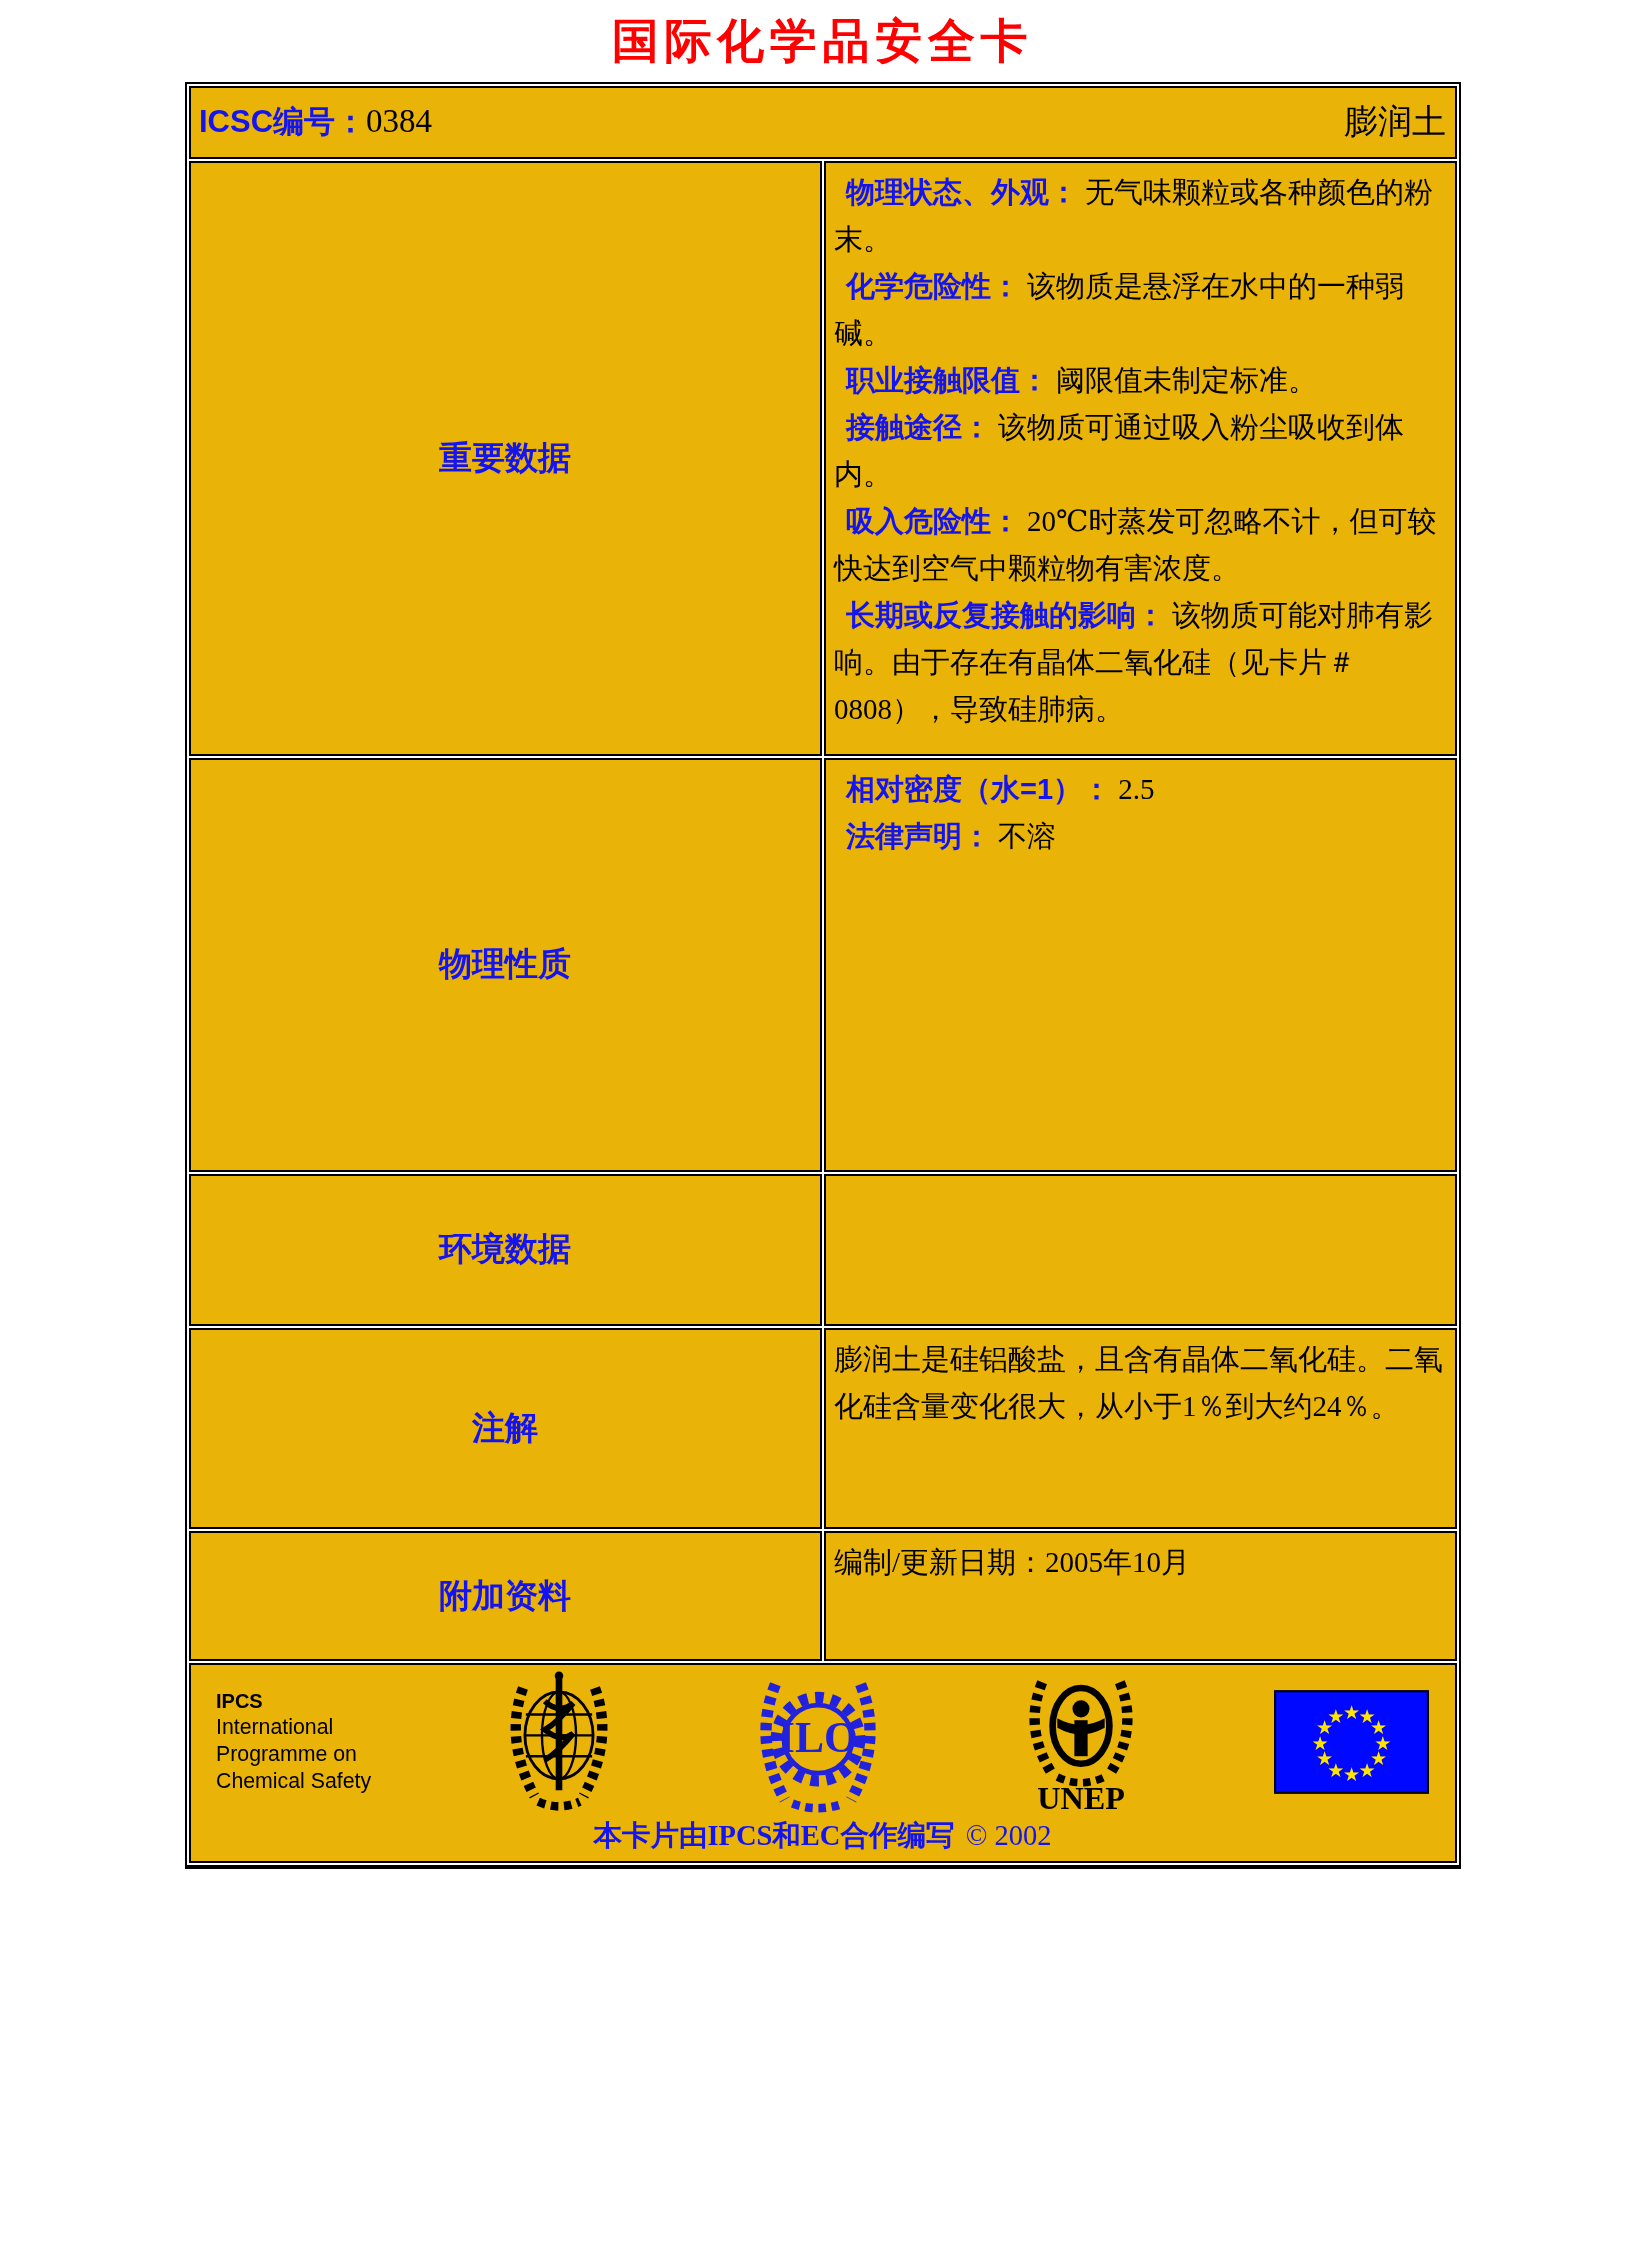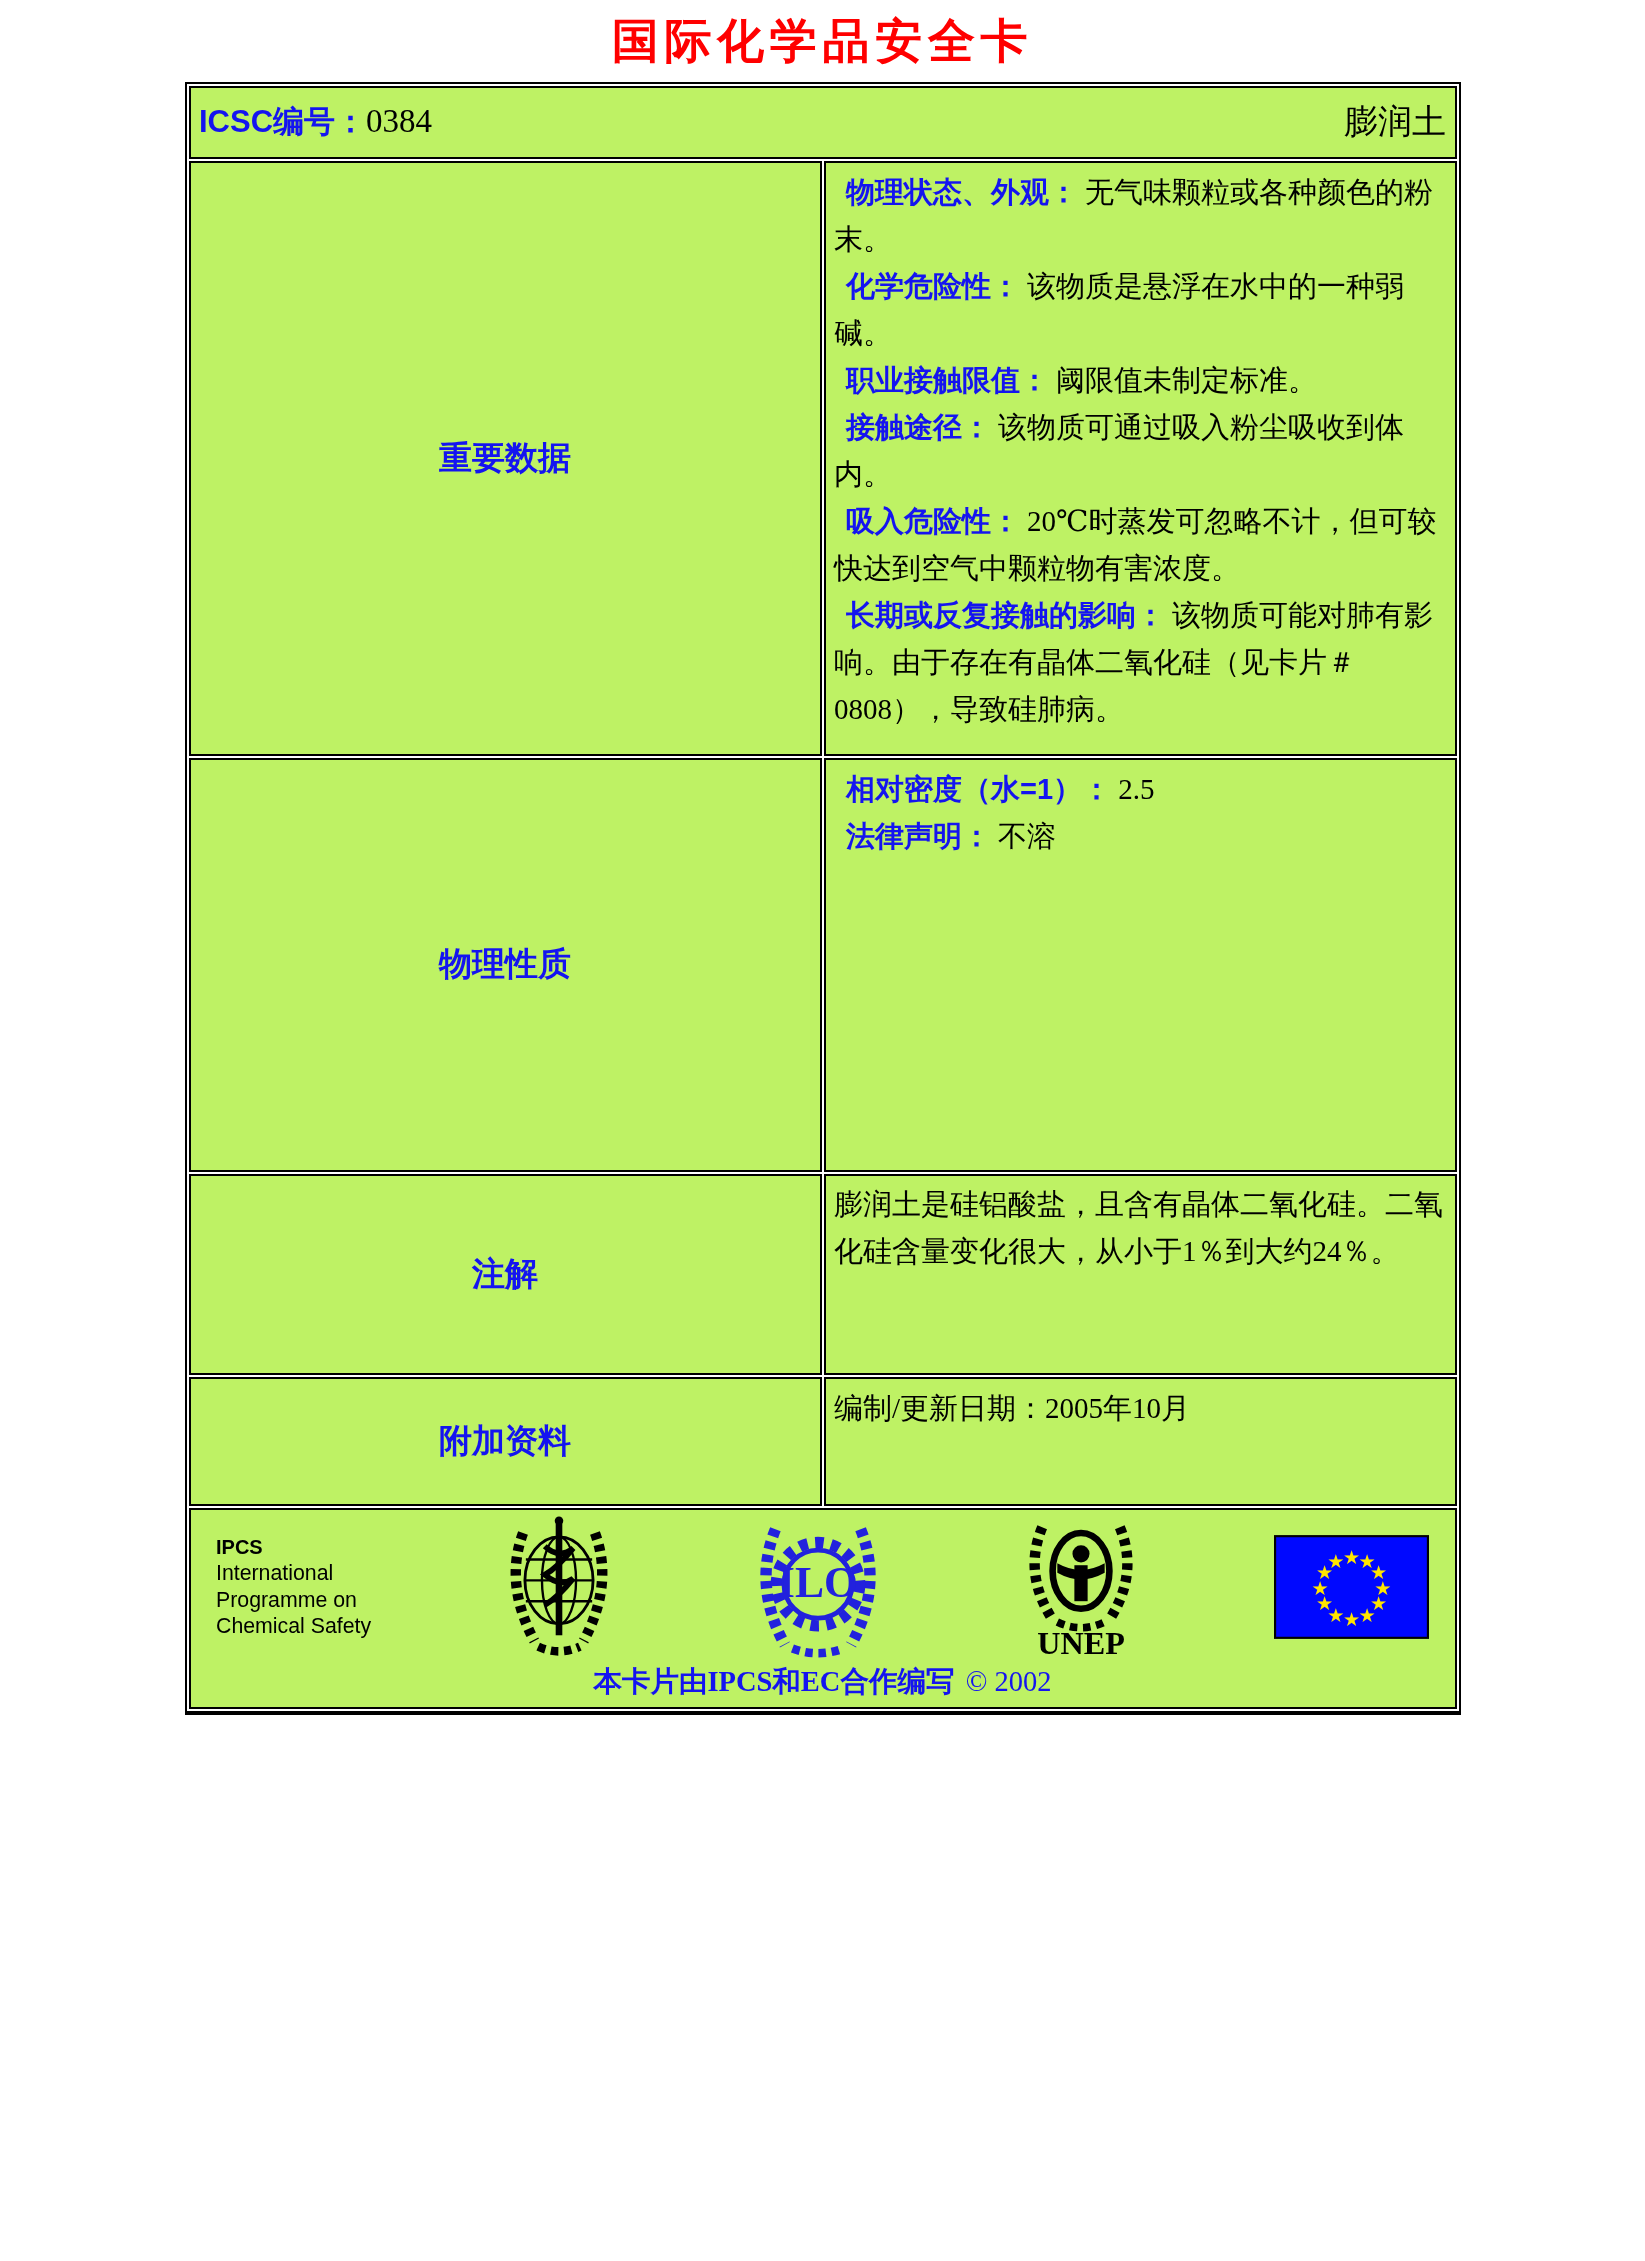--- a/index.html
+++ b/index.html
@@ -12,21 +12,21 @@
     text-align:center;padding-top:10px;
     font-family:"Liberation Sans","DejaVu Sans",sans-serif;
     font-weight:bold;font-size:47px;letter-spacing:5.7px;color:#f00;
   }
   table.card{
     border-collapse:separate;border-spacing:2.8px;
     border:2.1px solid #000;border-bottom-width:4.3px;
     width:1276px;margin:8.5px auto 0 auto;background:#fff;
     table-layout:fixed;
   }
-  td{border:2.1px solid #000;vertical-align:top;padding:5.7px 8.5px;background:#bef264;}
+  td{border:2.1px solid #000;vertical-align:top;padding:5.7px 8.5px;background:#eab308;}
   td.label-cell{
     width:161px;text-align:center;vertical-align:middle;
     font-family:"Liberation Sans","DejaVu Sans",sans-serif;
     font-weight:bold;font-size:33px;color:#1414f0;
   }
   tr.row-header td{height:58px;vertical-align:middle;}
   tr.row-important td{height:580px;}
   tr.row-physical td{height:398px;}
   tr.row-environment td{height:137px;}
   tr.row-notes td{height:186px;}
@@ -92,20 +92,24 @@
   </tr>
 
   <tr class="row-physical">
     <td class="label-cell">物理性质</td>
     <td class="content">
       <p><span class="blabel">相对密度（水=1）：</span><span>2.5</span></p>
       <p><span class="blabel">法律声明：</span><span>不溶</span></p>
     </td>
   </tr>
 
+  <tr class="row-environment">
+    <td class="label-cell">环境数据</td>
+    <td class="content"></td>
+  </tr>
 
   <tr class="row-notes">
     <td class="label-cell">注解</td>
     <td class="content">
       <p>膨润土是硅铝酸盐，且含有晶体二氧化硅。二氧化硅含量变化很大，从小于1％到大约24％。</p>
     </td>
   </tr>
 
   <tr class="row-additional">
     <td class="label-cell">附加资料</td>

